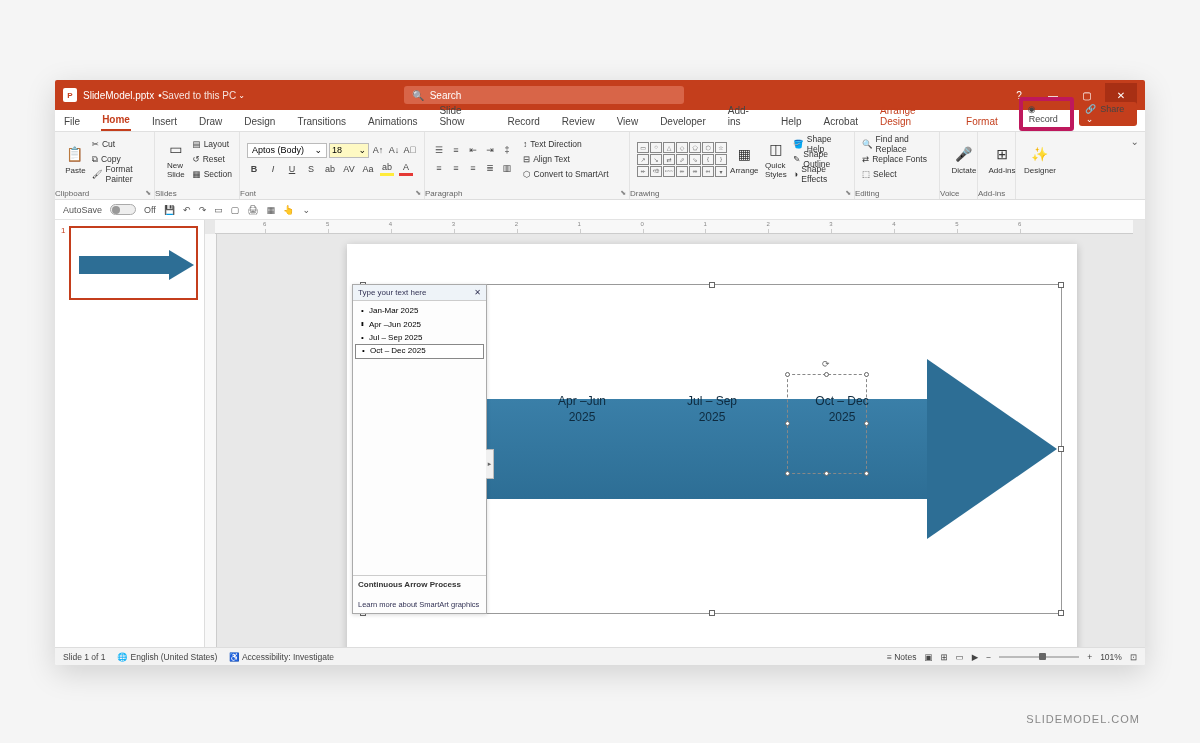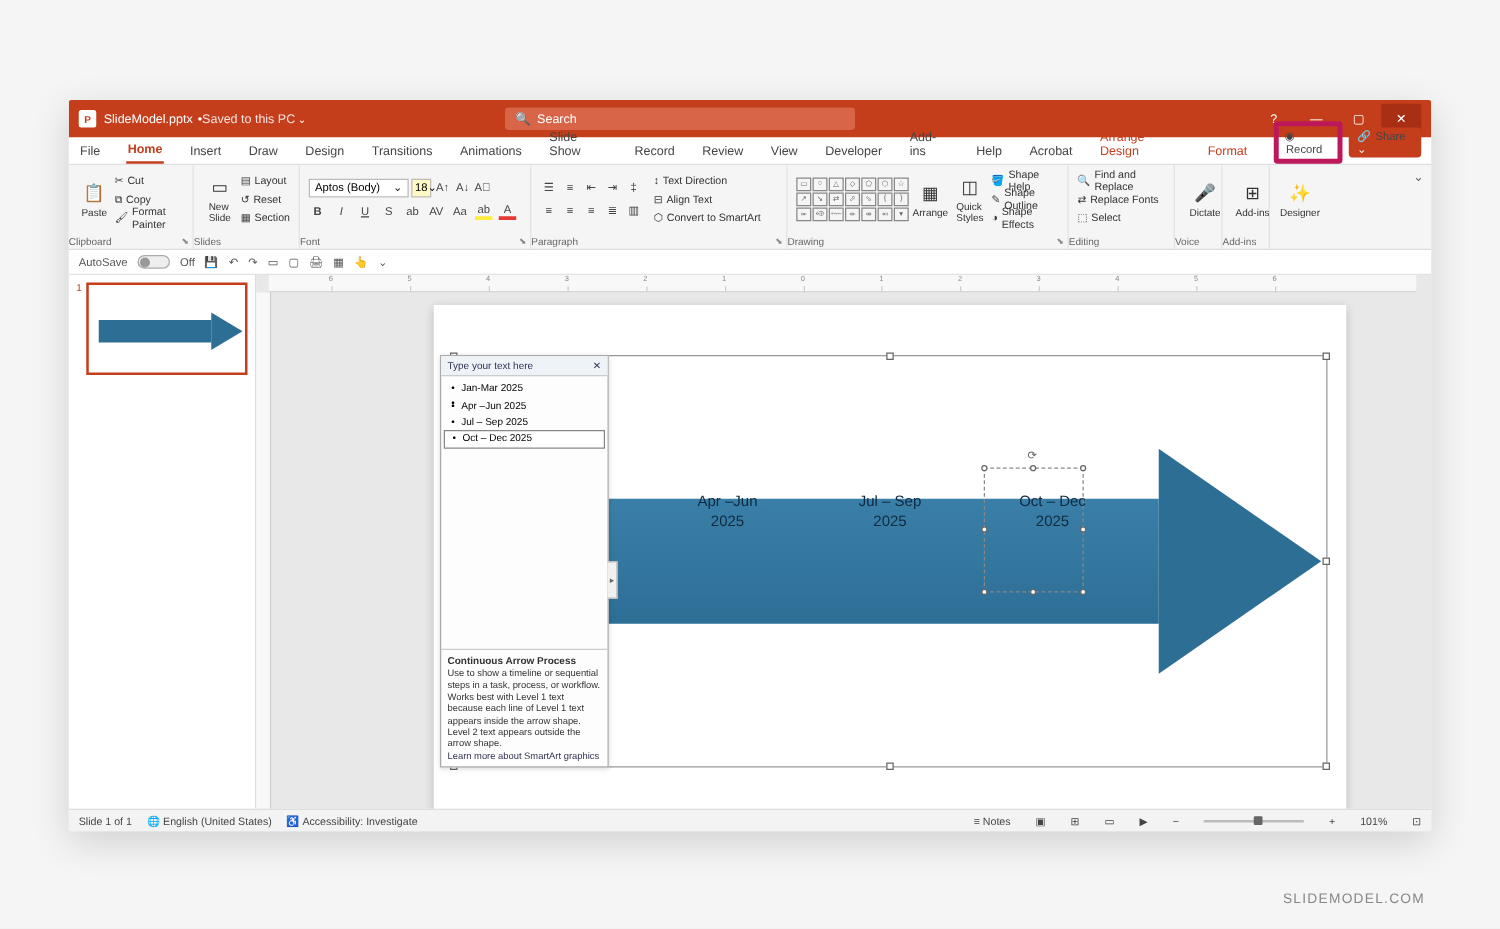--- a/index.html
+++ b/index.html
@@ -25,21 +25,21 @@
 .ribbon{height:68px;background:#f5f5f5;border-bottom:1px solid #ddd;display:flex;font-size:9px}
 .rgroup{border-right:1px solid #e3e3e3;padding:2px 7px 0;display:flex;flex-direction:column;position:relative}
 .rgroup .glabel{position:absolute;bottom:1px;left:0;right:0;text-align:left;font-size:8px;color:#666}
 .rgroup .launcher{position:absolute;bottom:2px;right:3px;font-size:7px;color:#888}
 .rib-row{display:flex;align-items:center;gap:3px}
 .big-btn{display:flex;flex-direction:column;align-items:center;justify-content:center;width:34px;height:50px;font-size:8px;color:#333}
 .big-btn .ico{width:20px;height:20px;margin-bottom:2px;display:flex;align-items:center;justify-content:center;font-size:14px}
 .mini{display:flex;align-items:center;gap:3px;font-size:8.5px;color:#333;height:14px}
 .col{display:flex;flex-direction:column;gap:1px;justify-content:center;height:50px}
 .font-sel{border:1px solid #bbb;padding:0 4px;font-size:9px;width:80px;background:#fff;height:15px;display:flex;align-items:center;justify-content:space-between}
-.sz-sel{border:1px solid #bbb;width:16px;height:15px;font-size:9px;background:#fef9c3;display:flex;align-items:center;padding:0 2px;justify-content:space-between}
+.sz-sel{border:1px solid #bbb;width:40px;height:15px;font-size:9px;background:#fef9c3;display:flex;align-items:center;padding:0 2px;justify-content:space-between}
 .ib{width:14px;height:14px;display:flex;align-items:center;justify-content:center;color:#444}
 .shape-gal{display:grid;grid-template-columns:repeat(7,12px);grid-auto-rows:11px;gap:1px}
 .shape-gal div{border:1px solid #888;font-size:6px;display:flex;align-items:center;justify-content:center;color:#666}
 .qat{height:20px;background:#fff;border-bottom:1px solid #e3e3e3;display:flex;align-items:center;padding:0 8px;gap:8px;font-size:9px;color:#555}
 .qat .toggle{width:26px;height:11px;border:1px solid #aaa;border-radius:6px;position:relative;background:#eee;display:inline-block}
 .qat .toggle::after{content:"";position:absolute;left:1px;top:1px;width:8px;height:8px;background:#999;border-radius:50%}
 .workspace{flex:1;display:flex;background:#e8e8e8;position:relative;overflow:hidden}
 .thumbs{width:150px;background:#fff;border-right:1px solid #ddd;padding:6px}
 .thumb-wrap{display:flex;gap:4px}
 .thumb-n{font-size:8px;color:#c43e1c}
@@ -70,21 +70,21 @@
 .tp-head{background:#eef3f8;padding:3px 5px;display:flex;justify-content:space-between;color:#335;border-bottom:1px solid #ccc;font-size:8px}
 .tp-list{padding:4px 2px;flex:0 0 auto}
 .tp-list .item{padding:1px 2px 1px 14px;position:relative;font-size:8px;line-height:1.3}
 .tp-list .item::before{content:"•";position:absolute;left:6px}
 .tp-list .item.sel{background:#fff;border:1px solid #888}
 .tp-desc{margin-top:auto;border-top:1px solid #ccc;padding:4px 5px;font-size:7.5px;line-height:1.25;color:#333}
 .tp-desc b{font-size:8px}
 .tp-desc a{color:#335;}
 .tp-handle{position:absolute;right:-8px;top:50%;width:8px;height:30px;background:#f0f0f0;border:1px solid #bbb;border-left:none;display:flex;align-items:center;justify-content:center;font-size:7px;color:#666}
 .statusbar{height:18px;background:#f3f3f3;border-top:1px solid #ddd;display:flex;align-items:center;padding:0 8px;font-size:8.5px;color:#444;gap:12px}
-.statusbar .right{margin-left:auto;display:flex;align-items:center;gap:20px}
+.statusbar .right{margin-left:auto;display:flex;align-items:center;gap:8px}
 .zoom-slider{width:80px;height:2px;background:#bbb;position:relative}
 .zoom-slider::after{content:"";position:absolute;left:50%;top:-3px;width:7px;height:7px;background:#666;border-radius:1px}
 .watermark{position:absolute;right:60px;bottom:18px;font-size:11px;letter-spacing:1px;color:#888}
 </style>
 </head>
 <body>
 
 <div class="app">
 
   <div class="titlebar">
@@ -389,21 +389,21 @@
           </div>
         <div class="tp-list">
           <div class="item">Jan-Mar 2025</div>
           <div class="item"></div>
           <div class="item">Apr –Jun 2025</div>
           <div class="item">Jul – Sep 2025</div>
           <div class="item sel">Oct – Dec 2025</div>
         </div>
         <div class="tp-desc">
           <b>Continuous Arrow Process</b><br>
-          <span>Use to show a timeline or sequential steps in a task, process, or workflow. Works best with Level 1 text because each line of Level 1 text appears inside the arrow shape. Level 2 text appears outside the arrow shape.</span><br>
+          <br>
           <a>Learn more about SmartArt graphics</a>
         </div>
         <div class="tp-handle">▸</div>
       </div>
     </div>
   </div>
 
   <div class="statusbar">
     <span>Slide 1 of 1</span>
     <span>🌐 <span>English (United States)</span></span>

